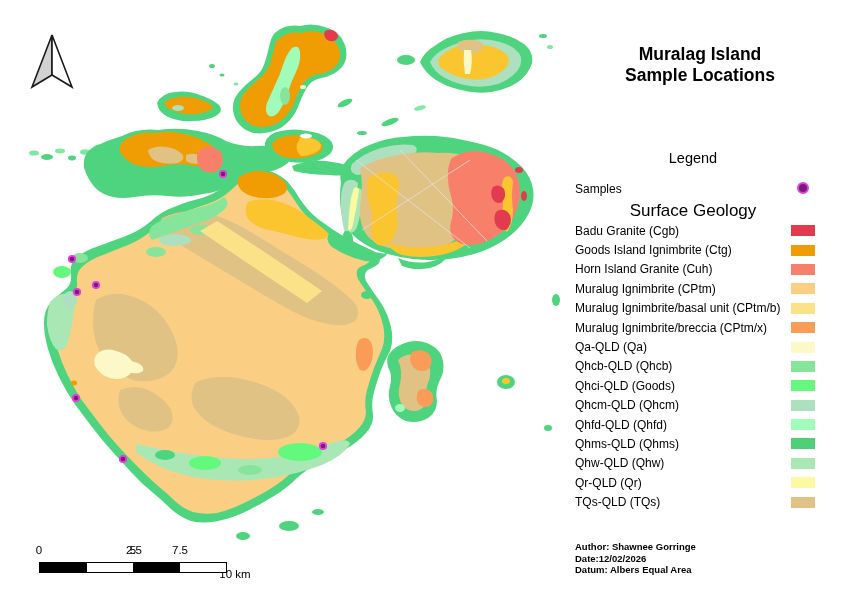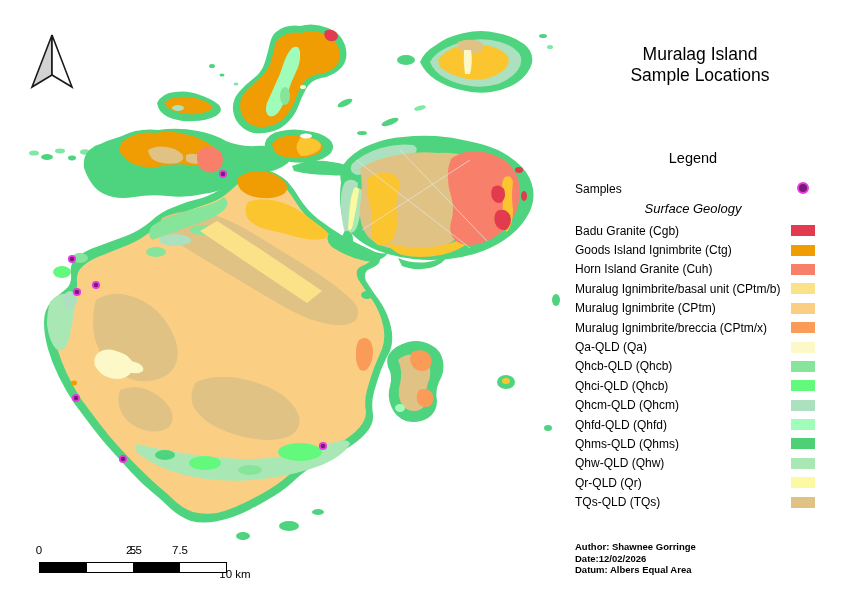--- a/index.html
+++ b/index.html
@@ -1,26 +1,26 @@
 <!DOCTYPE html>
 <html><head>
 <meta charset="utf-8">
 <style>
   html,body{margin:0;padding:0;background:#fff;}
   #page{position:relative;width:842px;height:595px;background:#fff;overflow:hidden;
         font-family:"Liberation Sans",sans-serif;color:#000;}
   #map-wrap{position:absolute;left:0;top:0;width:560px;height:595px;}
   #north-arrow{position:absolute;left:28px;top:33px;}
   #map-title{position:absolute;left:560px;top:44px;width:280px;text-align:center;
-             font-size:17.5px;line-height:21px;}
+             font-size:17.5px;line-height:21px;font-weight:bold;}
   #legend-heading{position:absolute;left:565px;top:150px;width:256px;text-align:center;font-size:14.5px;}
   #samples-row{position:absolute;left:575px;top:179px;width:240px;height:16px;}
   #samples-label{font-size:12px;}
   #samples-marker{position:absolute;right:6px;top:3px;width:8px;height:8px;border-radius:50%;}
-  #geology-heading{position:absolute;left:565px;top:201px;width:256px;text-align:center;font-size:13px;font-style:italic;}
+  #geology-heading{position:absolute;left:565px;top:201px;width:256px;text-align:center;font-size:17px;}
   #legend-items{position:absolute;left:575px;top:221px;width:240px;}
   .legend-row{display:flex;justify-content:space-between;align-items:center;height:19.4px;}
   .legend-label{font-size:12px;white-space:nowrap;}
   .legend-swatch{width:24px;height:11px;flex:0 0 auto;}
   #credits{position:absolute;left:575px;top:541px;font-size:9.5px;line-height:11.5px;font-weight:bold;}
   #scalebar{position:absolute;left:0;top:0;}
   #scalebar-bar{position:absolute;left:39px;top:562px;width:188px;height:11px;
                 border:1px solid #000;box-sizing:border-box;display:flex;}
   .sb-seg{height:100%;flex:0 0 46.5px;}
   .sb-label{position:absolute;top:544px;font-size:11.5px;transform:translateX(-50%);white-space:nowrap;}
@@ -222,41 +222,41 @@
       </div>
       <div class="legend-row">
         <span class="legend-label">Goods Island Ignimbrite (Ctg)</span>
         <span class="legend-swatch" style="background: rgb(240, 157, 4);"></span>
       </div>
       <div class="legend-row">
         <span class="legend-label">Horn Island Granite (Cuh)</span>
         <span class="legend-swatch" style="background: rgb(248, 128, 106);"></span>
       </div>
       <div class="legend-row">
+        <span class="legend-label">Muralug Ignimbrite (CPtm)</span>
+        <span class="legend-swatch" style="background: rgb(250, 207, 132);"></span>
+      </div>
+      <div class="legend-row">
         <span class="legend-label">Muralug Ignimbrite/basal unit (CPtm/b)</span>
         <span class="legend-swatch" style="background: rgb(251, 226, 137);"></span>
       </div>
       <div class="legend-row">
-        <span class="legend-label">Muralug Ignimbrite (CPtm)</span>
-        <span class="legend-swatch" style="background: rgb(250, 207, 132);"></span>
-      </div>
-      <div class="legend-row">
         <span class="legend-label">Muralug Ignimbrite/breccia (CPtm/x)</span>
         <span class="legend-swatch" style="background: rgb(250, 155, 87);"></span>
       </div>
       <div class="legend-row">
         <span class="legend-label">Qa-QLD (Qa)</span>
         <span class="legend-swatch" style="background: rgb(252, 248, 200);"></span>
       </div>
       <div class="legend-row">
         <span class="legend-label">Qhcb-QLD (Qhcb)</span>
         <span class="legend-swatch" style="background: rgb(134, 229, 154);"></span>
       </div>
       <div class="legend-row">
-        <span class="legend-label">Qhci-QLD (Qhcb)</span>
+        <span class="legend-label">Qhci-QLD (Goods)</span>
         <span class="legend-swatch" style="background: rgb(99, 249, 125);"></span>
       </div>
       <div class="legend-row">
         <span class="legend-label">Qhcm-QLD (Qhcm)</span>
         <span class="legend-swatch" style="background: rgb(172, 224, 190);"></span>
       </div>
       <div class="legend-row">
         <span class="legend-label">Qhfd-QLD (Qhfd)</span>
         <span class="legend-swatch" style="background: rgb(160, 252, 185);"></span>
       </div>

